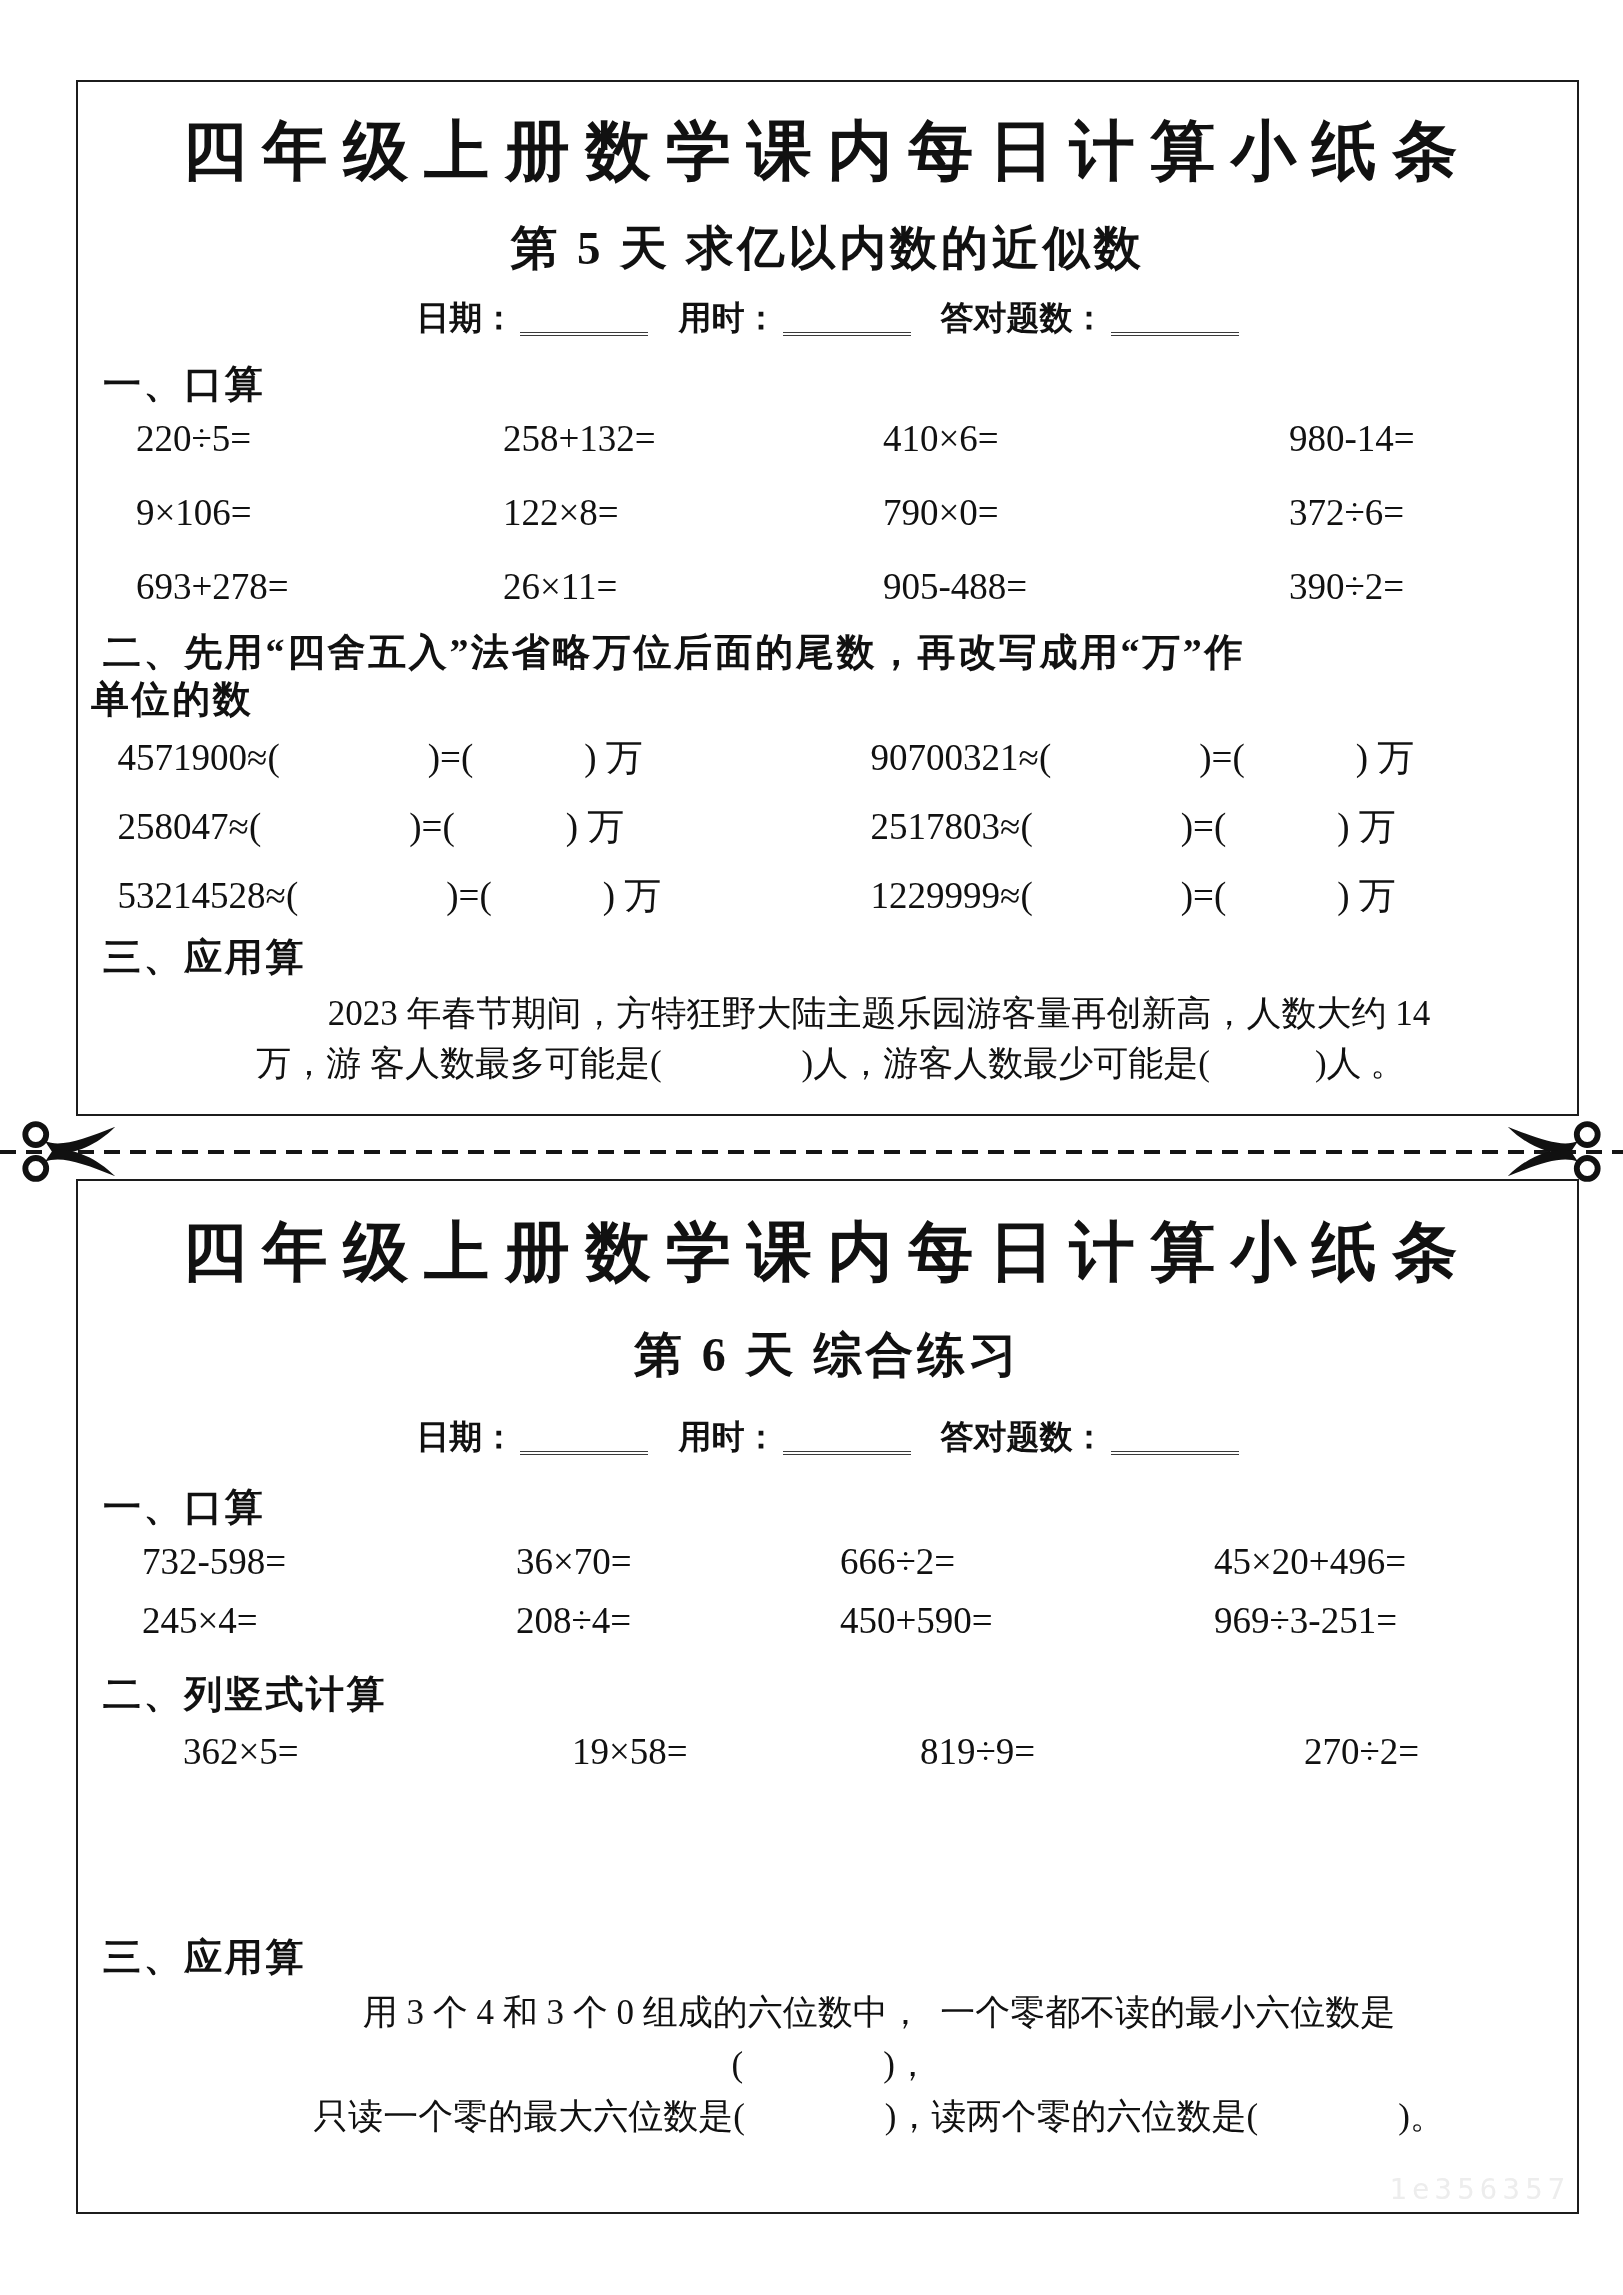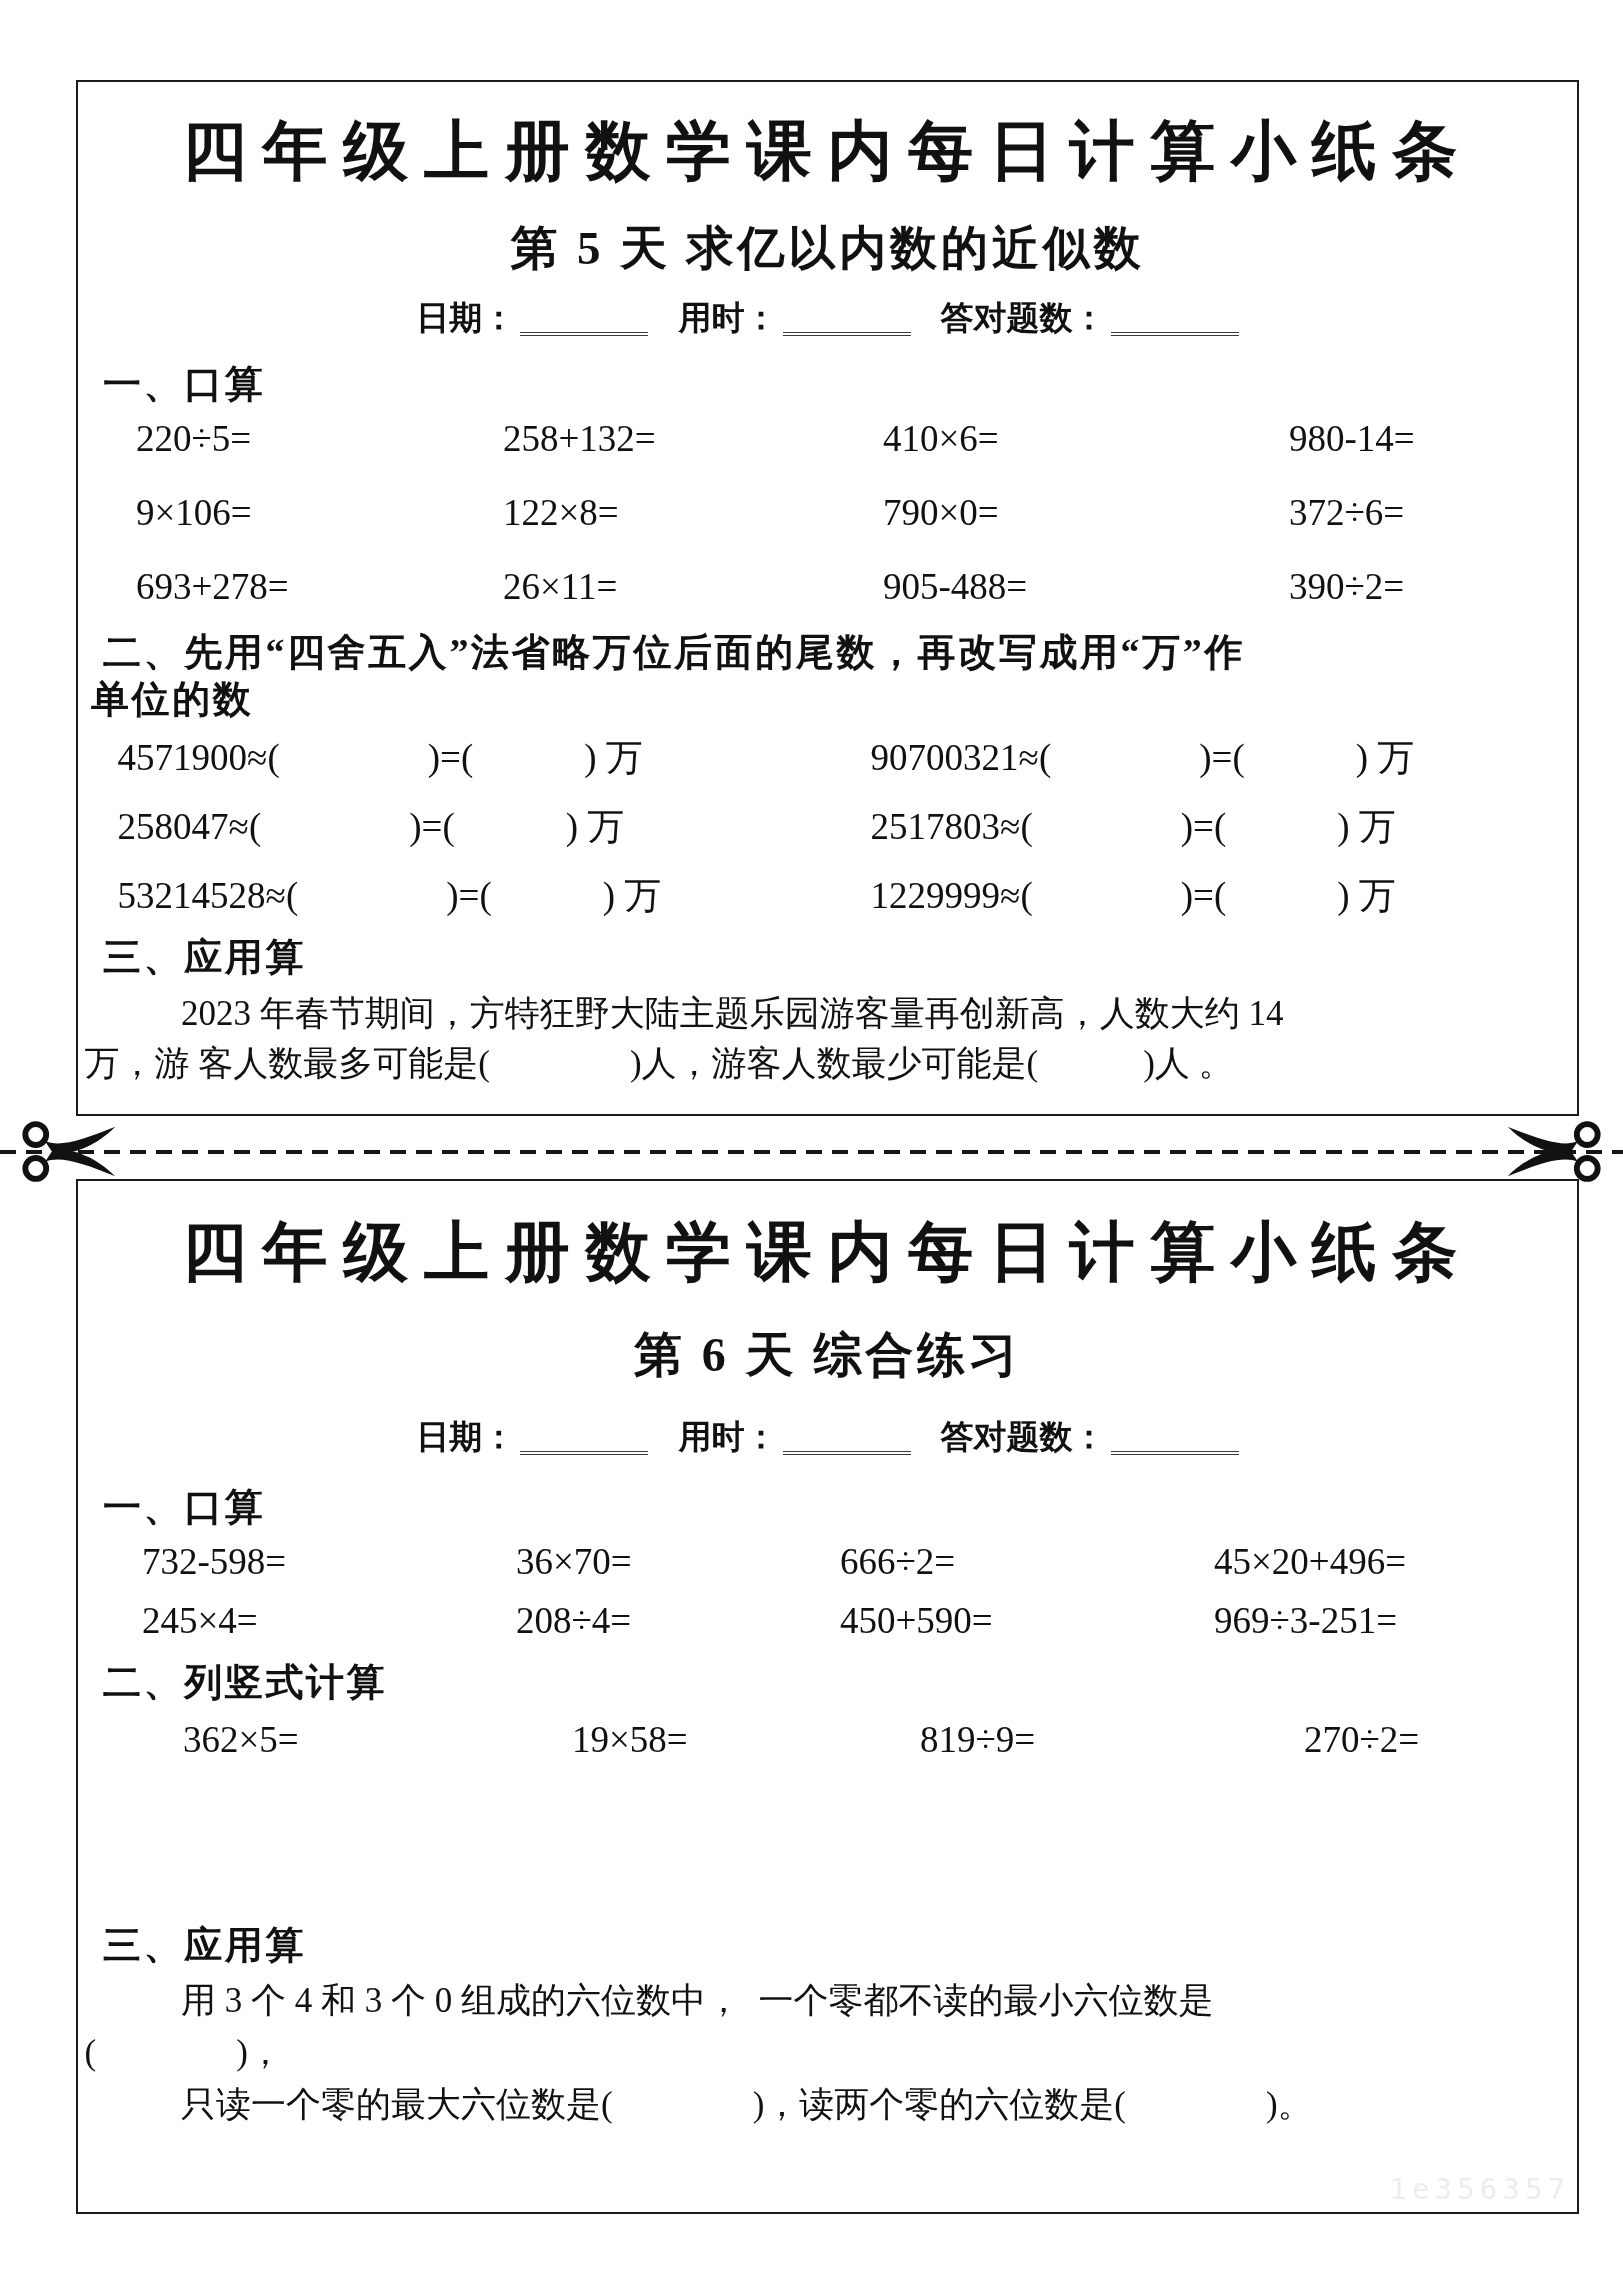--- a/index.html
+++ b/index.html
@@ -33,21 +33,21 @@
     display:inline-block;width:128px;height:33px;vertical-align:-6.5px;
     border-bottom:4.6px double #3a3a3a;margin:0 30px 0 5.2px;
   }
   .blank:last-child{margin-right:0;}
   .sec-heading{
     font-weight:900;font-size:38px;line-height:47px;padding-left:25px;
     letter-spacing:2.6px;
   }
   .sec-heading.l2{padding-left:13px;}
   .mt34{margin-top:22px;}  .mt40{margin-top:26px;}
-  .mt30{margin-top:13px;font-family:Liberation Serif, serif;}  .mt26{margin-top:17px;}
+  .mt30{margin-top:25px;font-family:Liberation Serif, serif;}  .mt26{margin-top:17px;}
   .grid{display:grid;font-size:37px;white-space:pre;}
   .oral1{
     margin-top:5.2px;padding-left:58px;
     grid-template-columns:367px 380px 406px 1fr;
     grid-auto-rows:51px;align-items:center;row-gap:23px;
   }
   .oral2{
     margin-top:5.2px;padding-left:64px;
     grid-template-columns:374px 324px 374px 1fr;
     grid-auto-rows:51px;align-items:center;row-gap:7.9px;
@@ -58,21 +58,21 @@
     grid-auto-rows:43px;align-items:center;row-gap:26px;
     font-size:37px;
     margin-left:20px;
   }
   .vert-grid{
     margin-top:7.9px;padding-left:105px;
     grid-template-columns:389px 348px 384px 1fr;
     grid-auto-rows:51px;align-items:center;
   }
   .applied-line{
-    font-size:35px;line-height:50px;white-space:pre-wrap;
+    font-size:35px;line-height:50px;white-space:pre-wrap;text-align:center;
   }
   #sheet2 .applied-line{line-height:52px;}
   .ind{padding-left:103px;}
   .ind0{padding-left:6.5px;}
   .spacer{height:157px;}
   .divider{position:absolute;left:0;top:1131px;width:1623px;height:42px;}
   .cut-line{
     position:absolute;left:0;top:19px;width:1623px;height:3.9px;
     background:repeating-linear-gradient(90deg,#151515 0 15.7px,transparent 15.7px 26px);
   }

